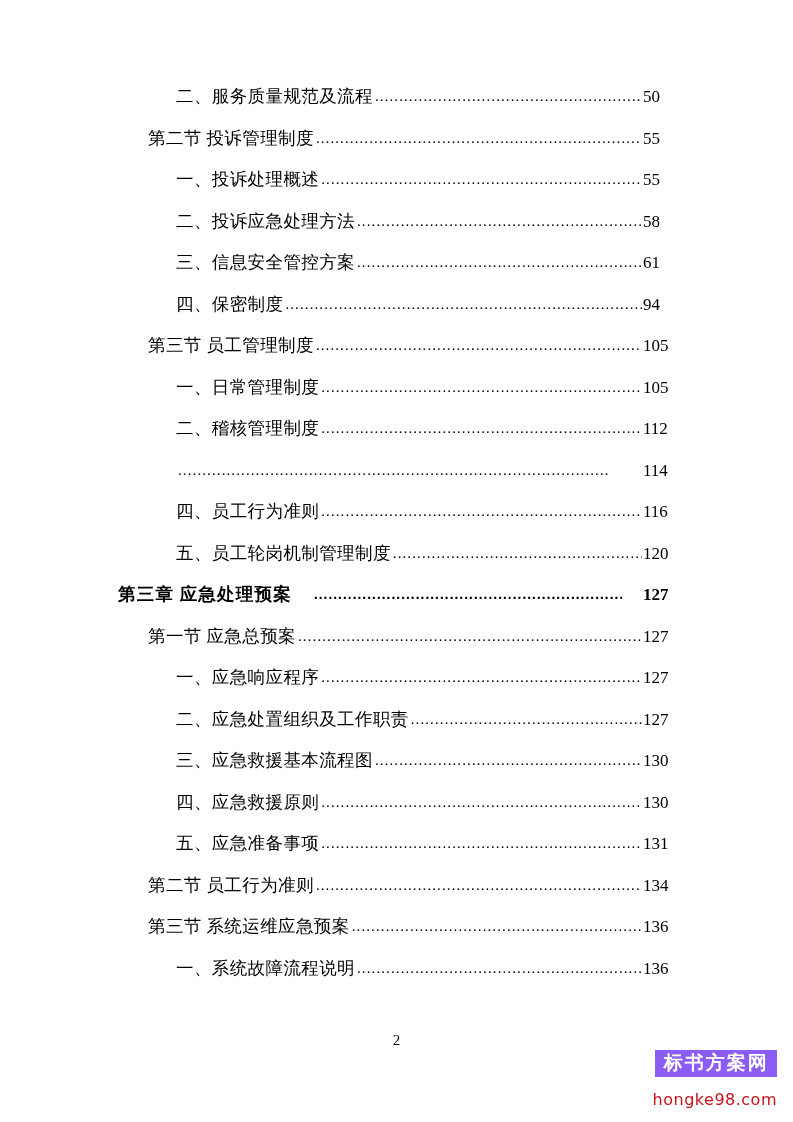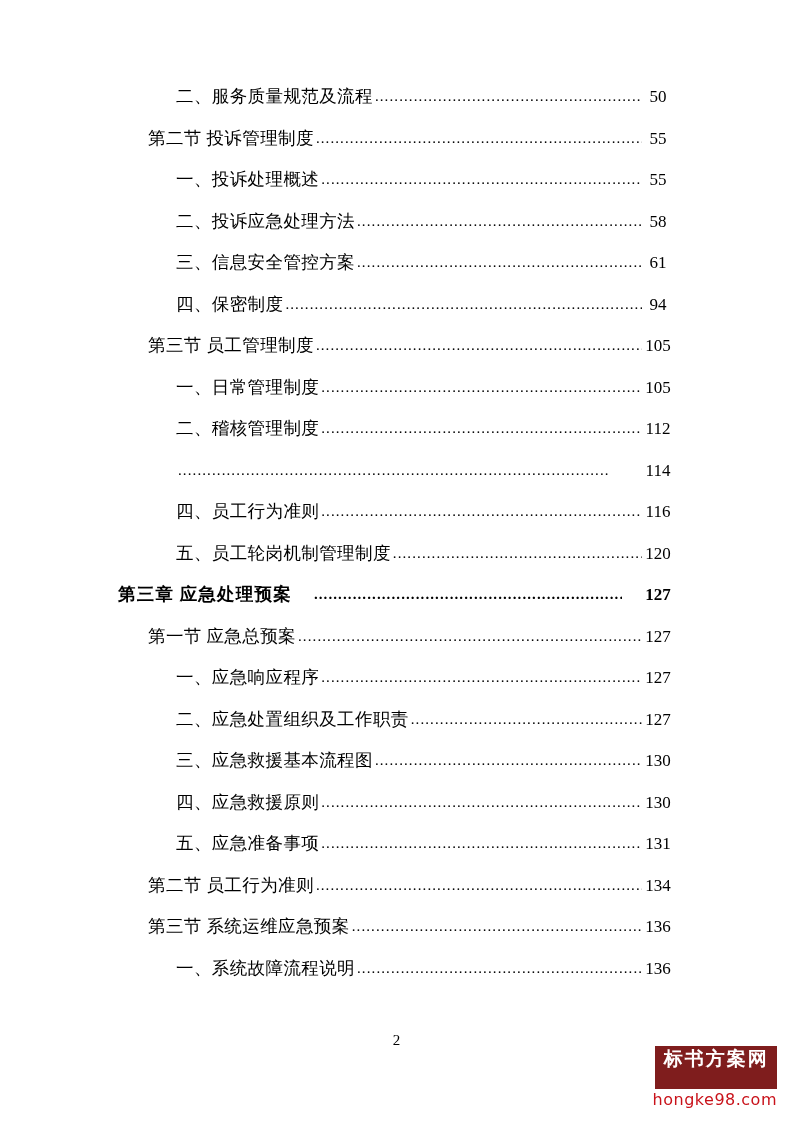--- a/index.html
+++ b/index.html
@@ -43,21 +43,21 @@
     white-space: nowrap;
     margin: 0 1px 0 2px;
     font-size: 15px;
     letter-spacing: 1.1px;
     color: #000;
     position: relative;
     top: -1px;
   }
   .toc-row .page-no {
     flex: 0 0 auto;
-    text-align: center;
+    text-align: left;
     font-size: 17px;
     min-width: 30px;
   }
   
   .lvl-chapter { padding-left: 0px; font-weight: bold; gap: 20px; }
   .lvl-section { padding-left: 30px; }
   .lvl-item    { padding-left: 58px; }
 
   .lvl-chapter .label { letter-spacing: 1.2px; }
   .lvl-chapter .page-no { font-weight: bold; }
@@ -72,37 +72,37 @@
     font-family: "Liberation Serif", serif;
   }
   .watermark {
     position: absolute;
     right: 14px;
     bottom: 12px;
     text-align: center;
     user-select: none;
   }
   .watermark .wm-cn {
-    background: #7f1d1d;
+    background: #8b5cf6;
     color: #ffffff;
     font-family: "DejaVu Sans", "Liberation Sans", sans-serif;
     font-size: 19px;
     font-weight: bold;
     letter-spacing: 2px;
-    padding: 3px 8px 20px 9px;
+    padding: 3px 8px 4px 9px;
     display: inline-block;
     line-height: 1.05;
   }
   .watermark .wm-url {
     display: block;
     color: #c9121a;
     font-family: "DejaVu Sans", "Liberation Sans", sans-serif;
     font-size: 16px;
     letter-spacing: 0.5px;
-    margin-top: 1px;
+    margin-top: 13px;
     text-align: right;
     padding-right: 2px;
   }
 </style>
 </head>
 <body>
 
 <div class="page">
   <div class="toc" id="toc-list">
       <div class="toc-row lvl-item">

